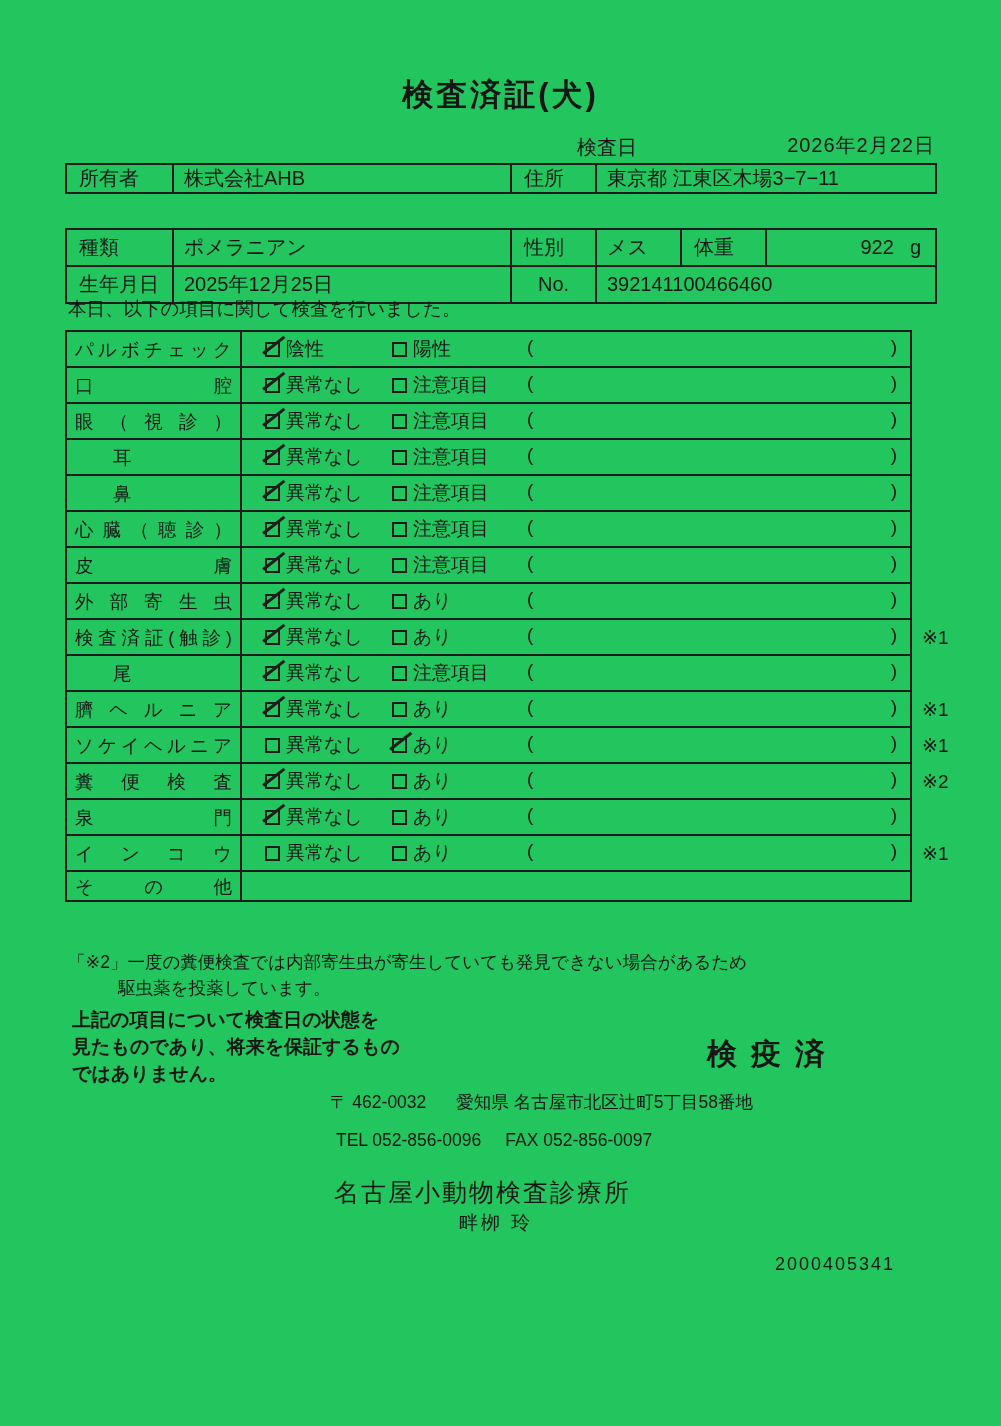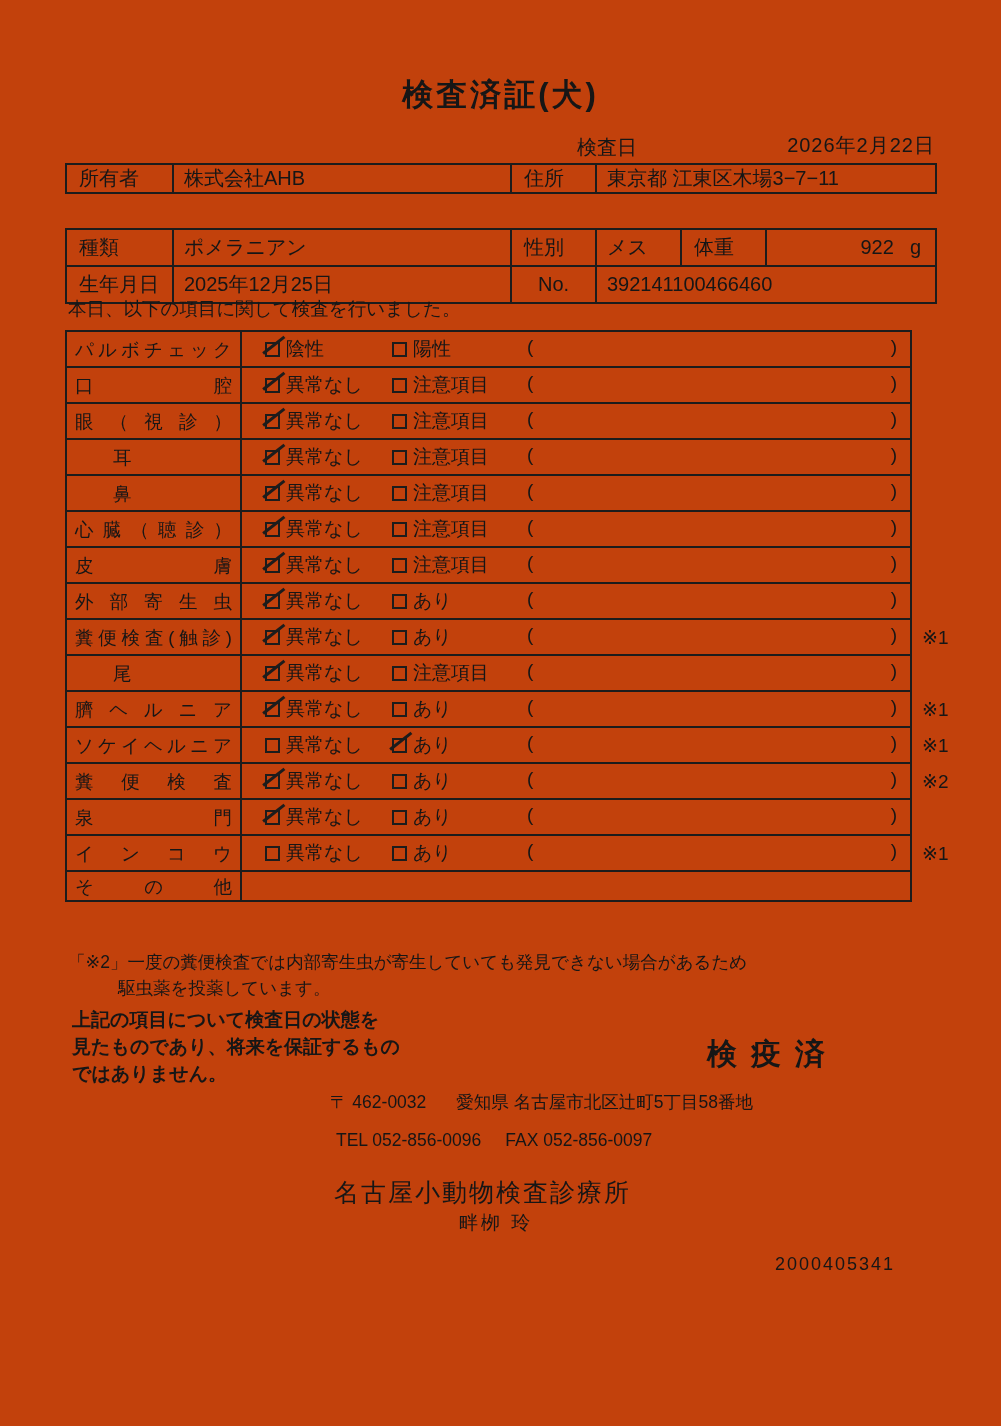--- a/index.html
+++ b/index.html
@@ -1,20 +1,20 @@
 <!DOCTYPE html>
 <html><head>
 <meta charset="utf-8">
 <style>
   * { margin:0; padding:0; box-sizing:border-box; }
   html,body { background:#e9e9e7; }
   body { font-family:"Liberation Sans","DejaVu Sans",sans-serif; }
   .page {
     position:relative; width:1001px; height:1426px; margin:0 auto;
-    background:#c2410c; color:#161616; overflow:hidden;
+    background:#22c55e; color:#161616; overflow:hidden;
   }
   .abs { position:absolute; }
 
   .doc-title {
     top:74px; left:0; width:100%; text-align:center;
     font-size:31px; font-weight:bold; letter-spacing:3px;
   }
 
   .date-label { top:134px; left:577px; font-size:20px; }
   .date-value { top:132px; right:66px; font-size:20px; letter-spacing:1px; }
@@ -310,21 +310,21 @@
           <span class="paren-open">(</span>
           <span class="paren-close">)</span>
         </span>
       </div>
     </td>
     <td class="note-cell"></td>
   </tr>
 
   <tr>
     <td class="item-cell">
-      <span class="item-text">糞便検査(触診)</span>
+      <span class="item-text">検査済証(触診)</span>
     </td>
     <td class="content-cell">
       <div class="row-content">
         <span class="opt opt1">
           <span class="checkbox checked"></span>
           <span class="opt-label">異常なし</span>
         </span>
         <span class="opt opt2">
           <span class="checkbox"></span>
           <span class="opt-label">あり</span>

